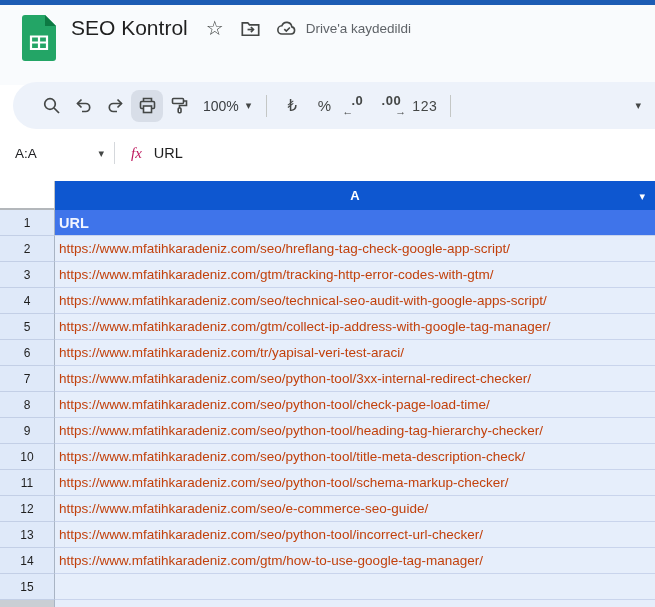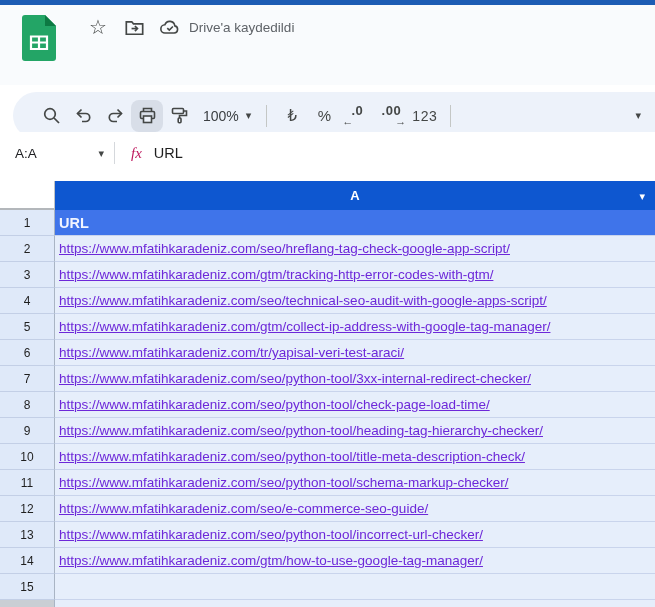--- a/index.html
+++ b/index.html
@@ -18,21 +18,21 @@
   .doc-title { font-size:21px; color:#1f1f1f; }
   .title-icons { display:flex; align-items:center; margin-left:16px; gap:14px; }
   .t-icon { width:22px; height:22px; display:flex; align-items:center; justify-content:center; color:#444746; }
   .star-glyph { font-size:20px; line-height:20px; color:#444746; }
   .saved-text { margin-left:8px; font-size:13.5px; color:#5f6368; }
   .menu-row { position:absolute; left:62px; top:46px; display:flex; }
   .menu-item { font-size:15px; color:#202124; padding:3px 9px; border-radius:6px; cursor:default; }
 
   
   .toolbar {
-    position:absolute; left:13px; top:92px; width:642px; height:47px;
+    position:absolute; left:13px; top:82px; width:642px; height:47px;
     background:#edf2fa; border-radius:24px 0 0 24px;
     display:flex; align-items:center; padding-left:22px;
   }
   .tb-btn { width:32px; height:32px; display:flex; align-items:center; justify-content:center;
             border-radius:8px; color:#444746; flex:0 0 auto; }
   .tb-btn.active { background:#d8dee8; }
   .tb-btn svg { display:block; }
   .zoom-box { display:flex; align-items:center; gap:7px; margin:0 6px 0 8px; color:#3c4043; }
   .zoom-label { font-size:14px; }
   .caret { font-size:11px; color:#444746; line-height:1; }
@@ -66,39 +66,40 @@
   .colA-label { color:#fff; font-size:13px; font-weight:bold; }
   .colA-caret { position:absolute; right:10px; top:50%; transform:translateY(-50%);
                 color:#fff; font-size:11px; }
   .row { display:flex; height:26px; }
   .rowhead { width:55px; background:#dfe9f9; border-right:1px solid #a9b4c4;
              border-bottom:1px solid #c3cfe6; display:flex; align-items:center; justify-content:center;
              font-size:12px; color:#1f1f1f; }
   .cell { flex:1; background:#e6eefb; border-bottom:1px solid #c9d4ec; padding-left:4px;
           display:flex; align-items:center; white-space:nowrap; overflow:hidden; }
   .cell.head { background:#3f74ea; color:#f2f5ff; font-weight:bold; font-size:14.5px; border-bottom-color:#c9d4ec; }
-  .cell.link { font-size:13.5px; color:#6d28d9; text-decoration:underline; cursor:pointer; }
+  .cell.link { font-size:13.5px; color:#c2410c; cursor:pointer; }
   .row.sliver { height:7px; }
   .row.sliver .rowhead { background:#c9ced4; border-bottom:none; }
   .row.sliver .cell { border-bottom:none; }
 </style>
 </head>
 <body>
 
 <div class="app">
   <div class="top-strip"></div>
 
   <div class="header">
     <svg class="logo" viewBox="0 0 34 46">
       <path d="M3 0 h20 l11 11 v32 a3 3 0 0 1 -3 3 H3 a3 3 0 0 1 -3 -3 V3 a3 3 0 0 1 3 -3 z" fill="#23a566"></path>
       <path d="M23 0 l11 11 h-11 z" fill="#0d7a43"></path>
       <path d="M9 21.5 h16 v12.5 H9 z M9 27.5 h16 M17 21.5 v12.5" fill="none" stroke="#ffffff" stroke-width="2.2"></path>
     </svg>
 
     <div class="title-row">
+      <span class="doc-title">SEO Kontrol</span>
       <span class="title-icons">
         <span class="t-icon star-glyph">☆</span>
         <span class="t-icon">
           <svg width="21" height="21" viewBox="0 0 20 20" fill="none" stroke="#444746" stroke-width="1.6">
             <path d="M2.2 4.6 h5.2 l1.6 1.9 h8.8 v9.9 h-15.6 z"></path>
             <path d="M7.2 11 h5.2"></path>
             <path d="M10.4 8.6 12.8 11 10.4 13.4"></path>
           </svg>
         </span>
         <span class="t-icon">

